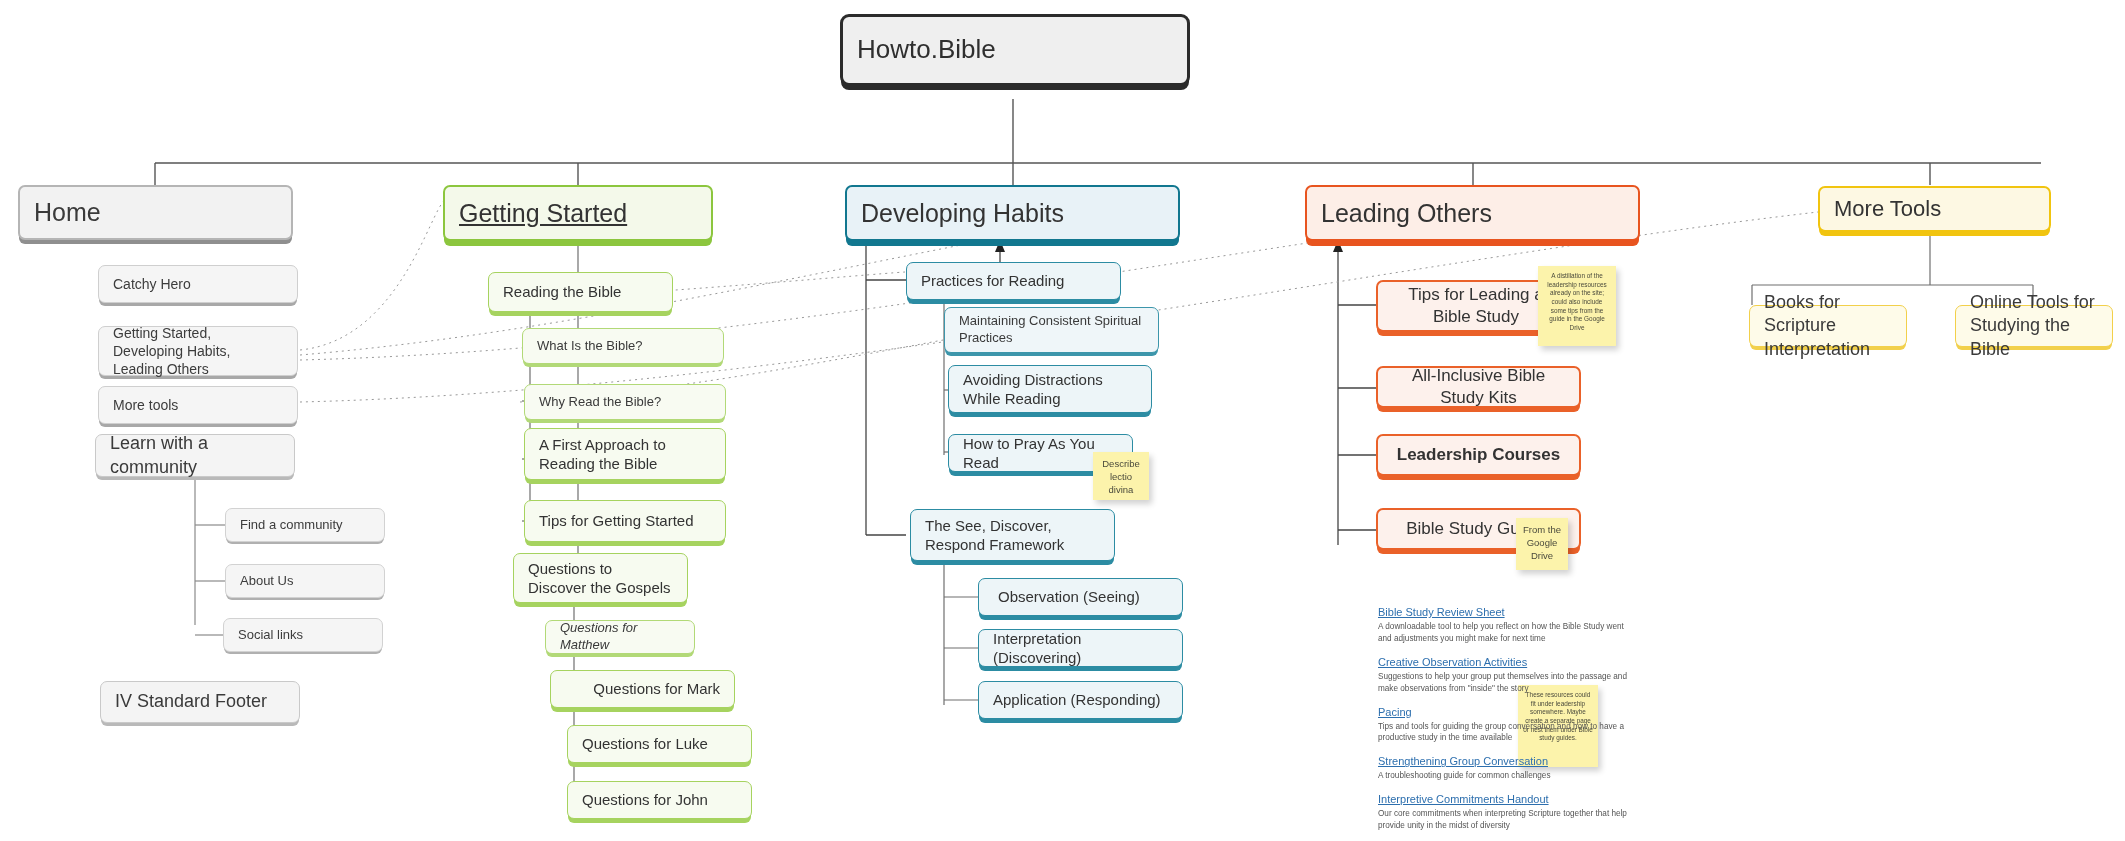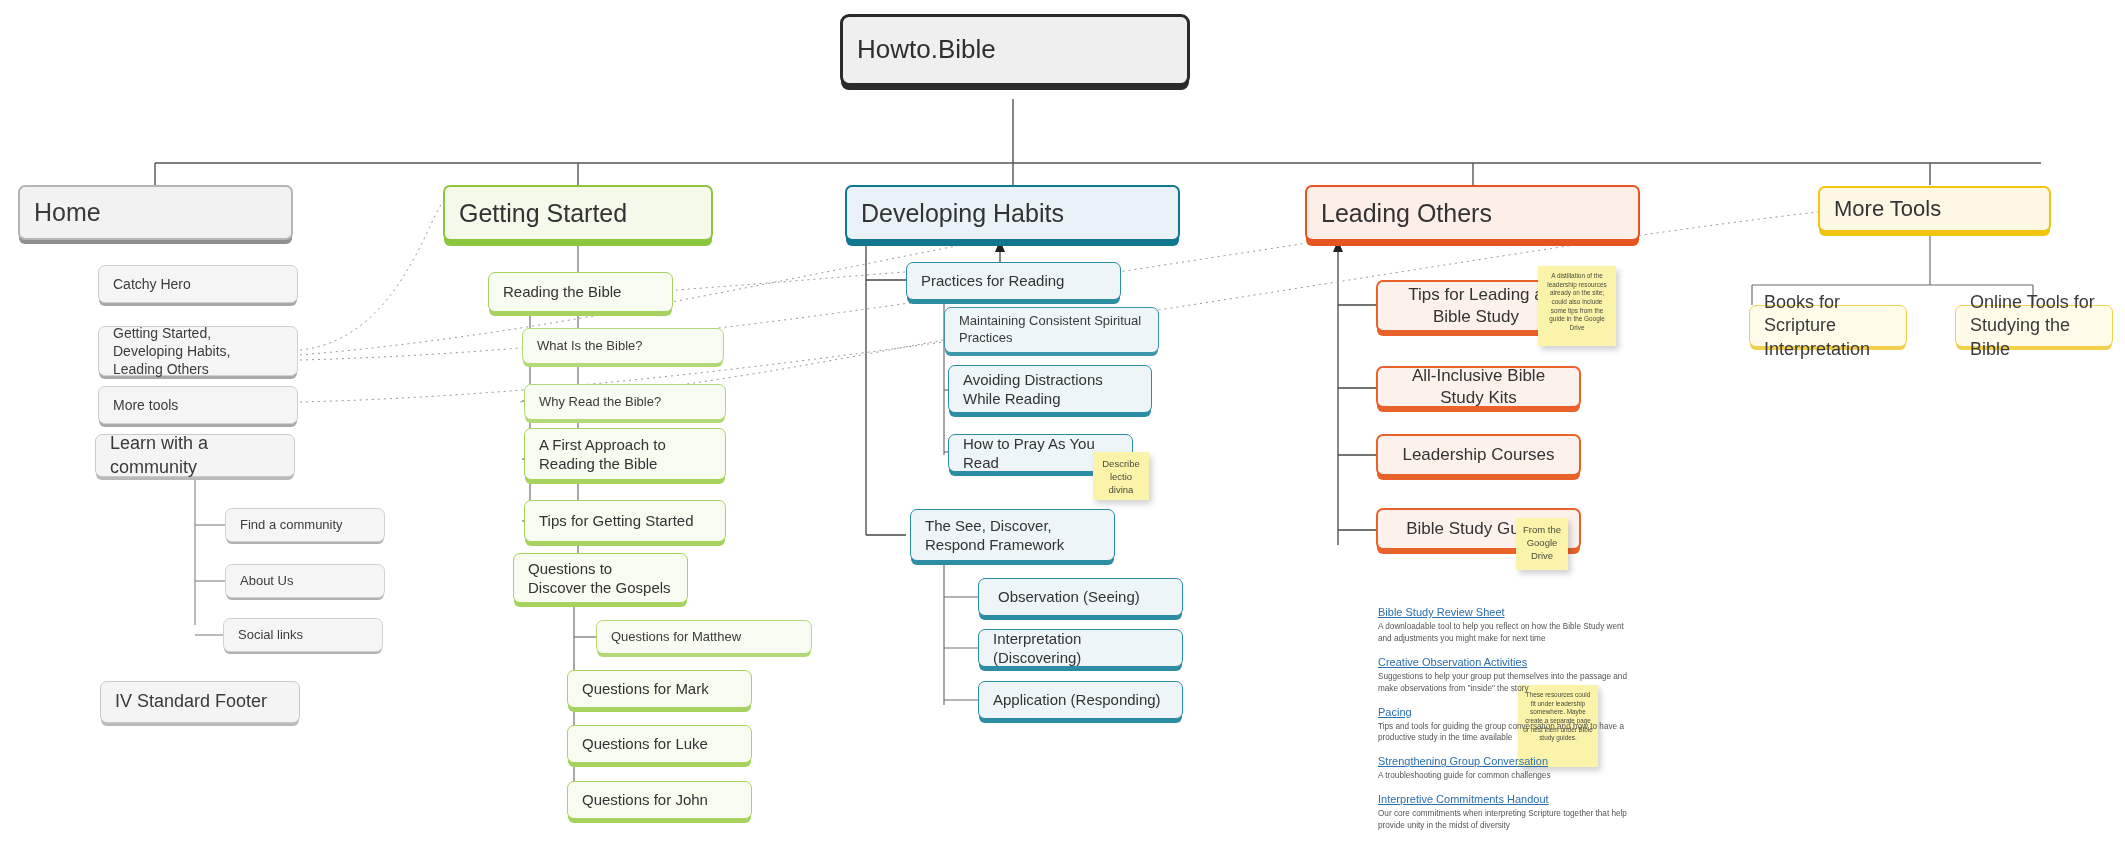--- a/index.html
+++ b/index.html
@@ -16,21 +16,21 @@
   .root{background:#efefef;border:3px solid #2b2b2b;border-radius:9px;
         box-shadow:0 5px 0 -1px #2b2b2b;font-size:26px;color:#2f2f2f;}
 
   
   .grey-lg{background:#f2f2f2;border:2px solid #b5b5b5;box-shadow:0 5px 0 -1px #8f8f8f;font-size:25px;color:#3a3a3a;}
   .grey-md{background:#f4f4f4;border:1.5px solid #c9c9c9;box-shadow:0 4px 0 -1px #b9b9b9;font-size:18px;color:#3a3a3a;}
   .grey-sm{background:#f5f5f5;border:1.5px solid #cfcfcf;box-shadow:0 4px 0 -1px #a8a8a8;font-size:14px;color:#3c3c3c;}
   .grey-xs{background:#f5f5f5;border:1.5px solid #d2d2d2;box-shadow:0 3px 0 -1px #b0b0b0;font-size:13px;color:#3c3c3c;}
 
   
-  .grn-lg{background:#f4f9ea;border:2.5px solid #8cc63e;box-shadow:0 6px 0 -1px #8cc63e;font-size:25px;color:#333;}
+  .grn-lg{background:#f4f9ea;border:2.5px solid #8cc63e;box-shadow:0 6px 0 -1px #8cc63e;font-size:25px;color:#333;text-decoration:underline;}
   .grn-sm{background:#f7fbf0;border:1.8px solid #a6d35f;box-shadow:0 5px 0 -1px #a6d35f;font-size:15px;color:#333;}
   .grn-xs{background:#f8fbf2;border:1.5px solid #b2d977;box-shadow:0 4px 0 -1px #b2d977;font-size:13px;color:#3a3a3a;}
 
   
   .blu-lg{background:#e8f2f7;border:2.5px solid #11778f;box-shadow:0 6px 0 -1px #11778f;font-size:25px;color:#333;}
   .blu-sm{background:#edf5f8;border:1.8px solid #2c8ca3;box-shadow:0 5px 0 -1px #2c8ca3;font-size:15px;color:#333;}
   .blu-xs{background:#eff6f9;border:1.5px solid #3d96ab;box-shadow:0 4px 0 -1px #3d96ab;font-size:13px;color:#3a3a3a;}
 
   
   .org-lg{background:#fdeee7;border:2.5px solid #e8541f;box-shadow:0 6px 0 -1px #e8541f;font-size:25px;color:#333;}
@@ -210,24 +210,24 @@
     <span class="lbl">A First Approach to Reading the Bible</span>
   </div>
   <div class="node grn-sm" style="left:524px;top:500px;width:202px;height:42px;">
     <span class="lbl">Tips for Getting Started</span>
   </div>
 
   <div class="node grn-sm" style="left:513px;top:553px;width:175px;height:50px;">
     <span class="lbl">Questions to Discover the Gospels</span>
   </div>
 
-  <div class="node grn-xs" style="left:596px;top:620px;width:216px;height:34px;">
+  <div class="node grn-xs" style="left:545px;top:620px;width:150px;height:34px;font-style:italic;">
     <span class="lbl">Questions for Matthew</span>
   </div>
-  <div class="node grn-sm" style="left:567px;top:670px;width:185px;height:38px;">
+  <div class="node grn-sm" style="left:550px;top:670px;width:185px;height:38px;text-align:right;">
     <span class="lbl">Questions for Mark</span>
   </div>
   <div class="node grn-sm" style="left:567px;top:725px;width:185px;height:38px;">
     <span class="lbl">Questions for Luke</span>
   </div>
   <div class="node grn-sm" style="left:567px;top:781px;width:185px;height:38px;">
     <span class="lbl">Questions for John</span>
   </div>
 
   <div class="node blu-lg" style="left:845px;top:185px;width:335px;height:56px;">
@@ -265,21 +265,21 @@
   <div class="node org-lg" style="left:1305px;top:185px;width:335px;height:56px;">
     <span class="lbl">Leading Others</span>
   </div>
 
   <div class="node org-md" style="left:1376px;top:280px;width:200px;height:52px;">
     <span class="lbl">Tips for Leading a Bible Study</span>
   </div>
   <div class="node org-md" style="left:1376px;top:366px;width:205px;height:42px;">
     <span class="lbl">All-Inclusive Bible Study Kits</span>
   </div>
-  <div class="node org-md" style="left:1376px;top:434px;width:205px;height:42px;">
+  <div class="node org-md" style="left:1376px;top:434px;width:205px;height:42px;font-weight:bold;">
     <span class="lbl">Leadership Courses</span>
   </div>
   <div class="node org-md" style="left:1376px;top:508px;width:205px;height:42px;">
     <span class="lbl">Bible Study Guides</span>
   </div>
 
   <div class="node ylw-lg" style="left:1818px;top:186px;width:233px;height:46px;">
     <span class="lbl">More Tools</span>
   </div>
 

